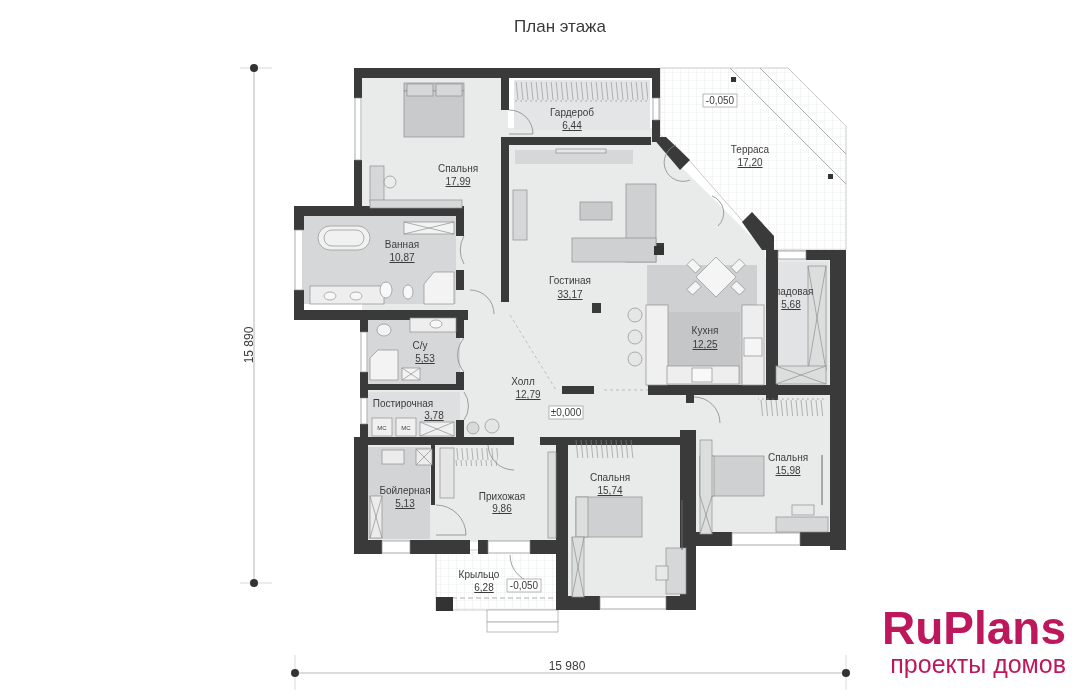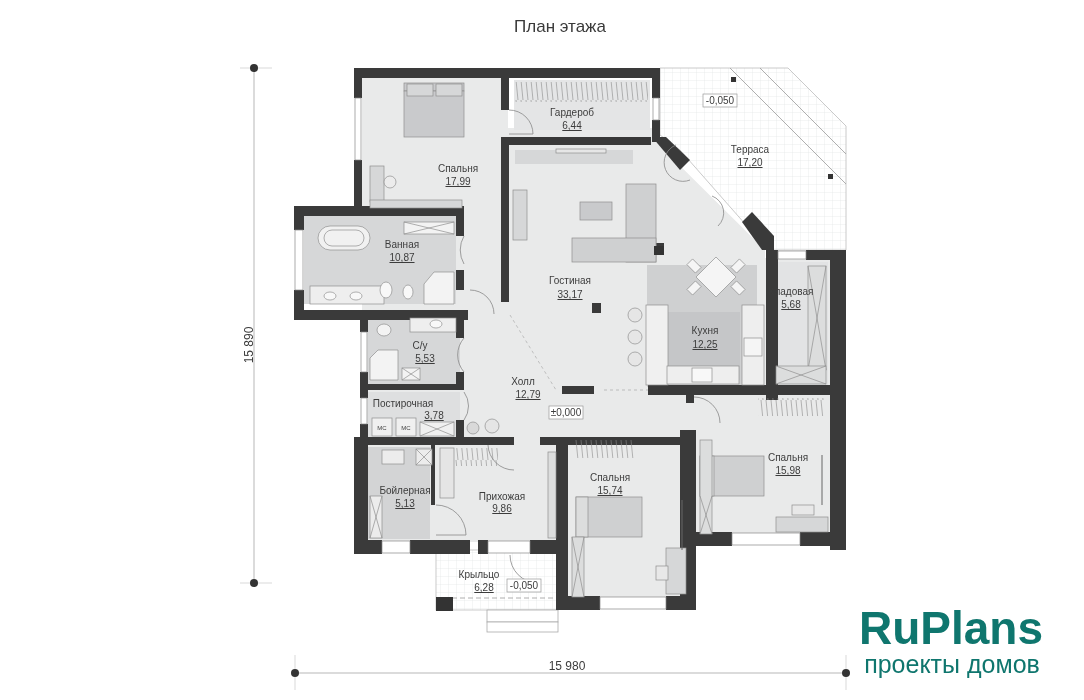--- a/index.html
+++ b/index.html
@@ -3,21 +3,21 @@
 <meta charset="utf-8">
 <style>
   html, body { margin:0; padding:0; background:#ffffff; }
   body { width:1084px; height:700px; position:relative; overflow:hidden; font-family:"Liberation Sans", sans-serif; }
   .title { position:absolute; left:0; top:17px; width:1120px; text-align:center; font-size:17px; color:#3a3a3a; }
   svg.plan { position:absolute; left:0; top:0; }
   .rlabel { font-family:"Liberation Sans", sans-serif; font-size:10px; fill:#3c3c3c; text-anchor:middle; }
   .rarea  { font-family:"Liberation Sans", sans-serif; font-size:10px; fill:#3c3c3c; text-anchor:middle; text-decoration:underline; }
   .lvl    { font-family:"Liberation Sans", sans-serif; font-size:10px; fill:#3c3c3c; text-anchor:middle; }
   .dim    { font-family:"Liberation Sans", sans-serif; font-size:12px; fill:#3c3c3c; text-anchor:middle; }
-  .logo { position:absolute; left:836px; top:605px; width:230px; text-align:center; color:#0f766e; }
+  .logo { position:absolute; left:836px; top:605px; width:230px; text-align:right; color:#be185d; }
   .logo .big { font-family:"Liberation Sans", sans-serif; font-weight:bold; font-size:46px; line-height:46px; letter-spacing:0px; }
   .logo .small { font-family:"Liberation Sans", sans-serif; font-size:25px; line-height:26px; margin-left:2px; }
 </style>
 </head>
 <body>
 
 <div class="title">План этажа</div>
 
 <svg class="plan" width="1084" height="700" viewBox="0 0 1084 700">
   <defs>

